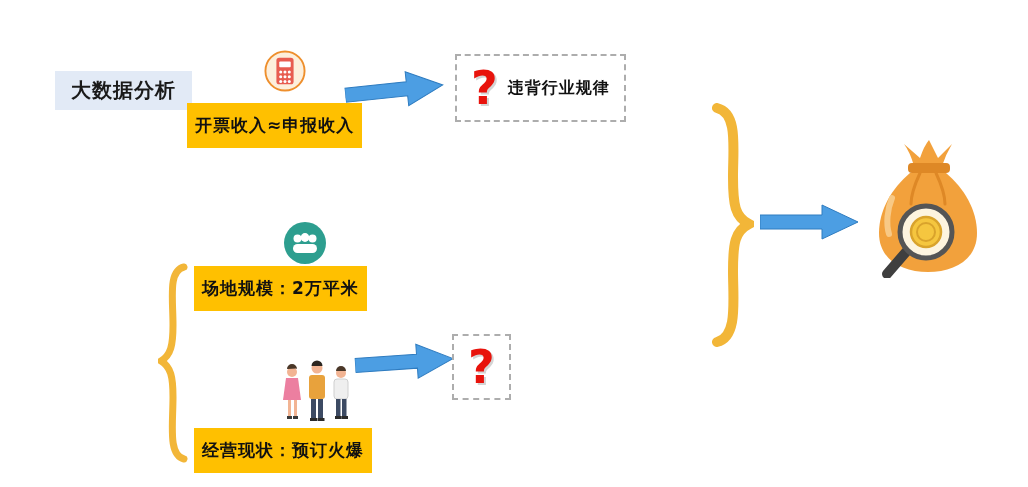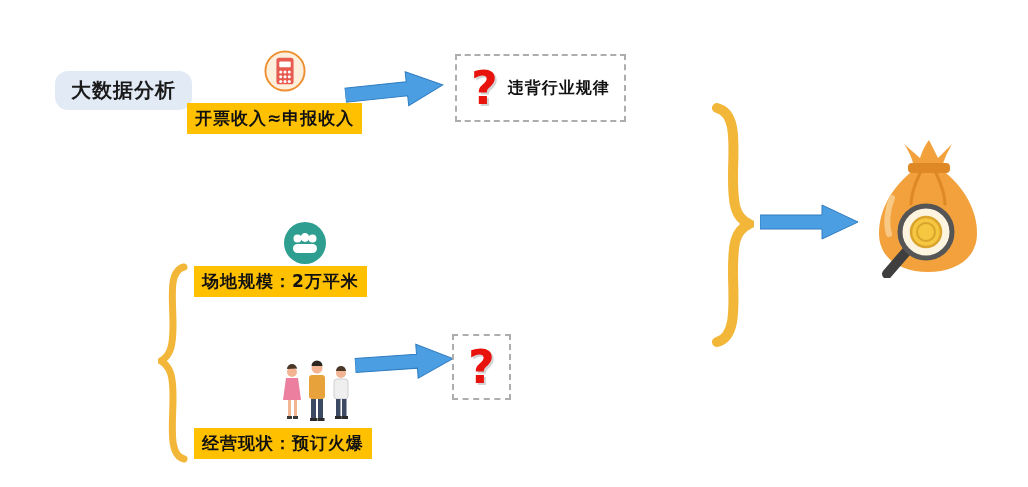--- a/index.html
+++ b/index.html
@@ -1,25 +1,25 @@
 <!DOCTYPE html>
 <html><head>
 <meta charset="utf-8">
 <style>
   html,body{margin:0;padding:0;background:#fff;}
   body{font-family:"DejaVu Sans","Liberation Sans",sans-serif;}
   .canvas{position:relative;width:1028px;height:487px;background:#ffffff;overflow:hidden;}
 
   .label{position:absolute;background:#e2eaf6;color:#1a1a1a;font-weight:bold;
-         font-size:20px;padding:6px 16px;letter-spacing:1px;border-radius:13px;}
+         font-size:20px;padding:6px 16px;letter-spacing:1px;}
   .label-bigdata{left:55px;top:71px;}
   .label-fieldcheck{left:55px;top:341px;background:#e9e8f0;}
 
   .hl{position:absolute;background:#FFC000;color:#111;font-weight:bold;
-      font-size:17px;padding:4px 8px;letter-spacing:1px;white-space:nowrap;}
+      font-size:17px;padding:11px 8px;letter-spacing:1px;white-space:nowrap;}
   .hl-invoice{left:187px;top:103px;}
   .hl-site{left:194px;top:266px;}
   .hl-business{left:194px;top:428px;}
 
   .icon-wrap{position:absolute;}
   .icon-calc{left:264px;top:50px;width:42px;height:42px;}
   .icon-meeting{left:283px;top:221px;width:44px;height:44px;}
   .icon-people{left:278px;top:360px;width:78px;height:64px;}
   .icon-bag{left:862px;top:136px;width:132px;height:142px;}
 

